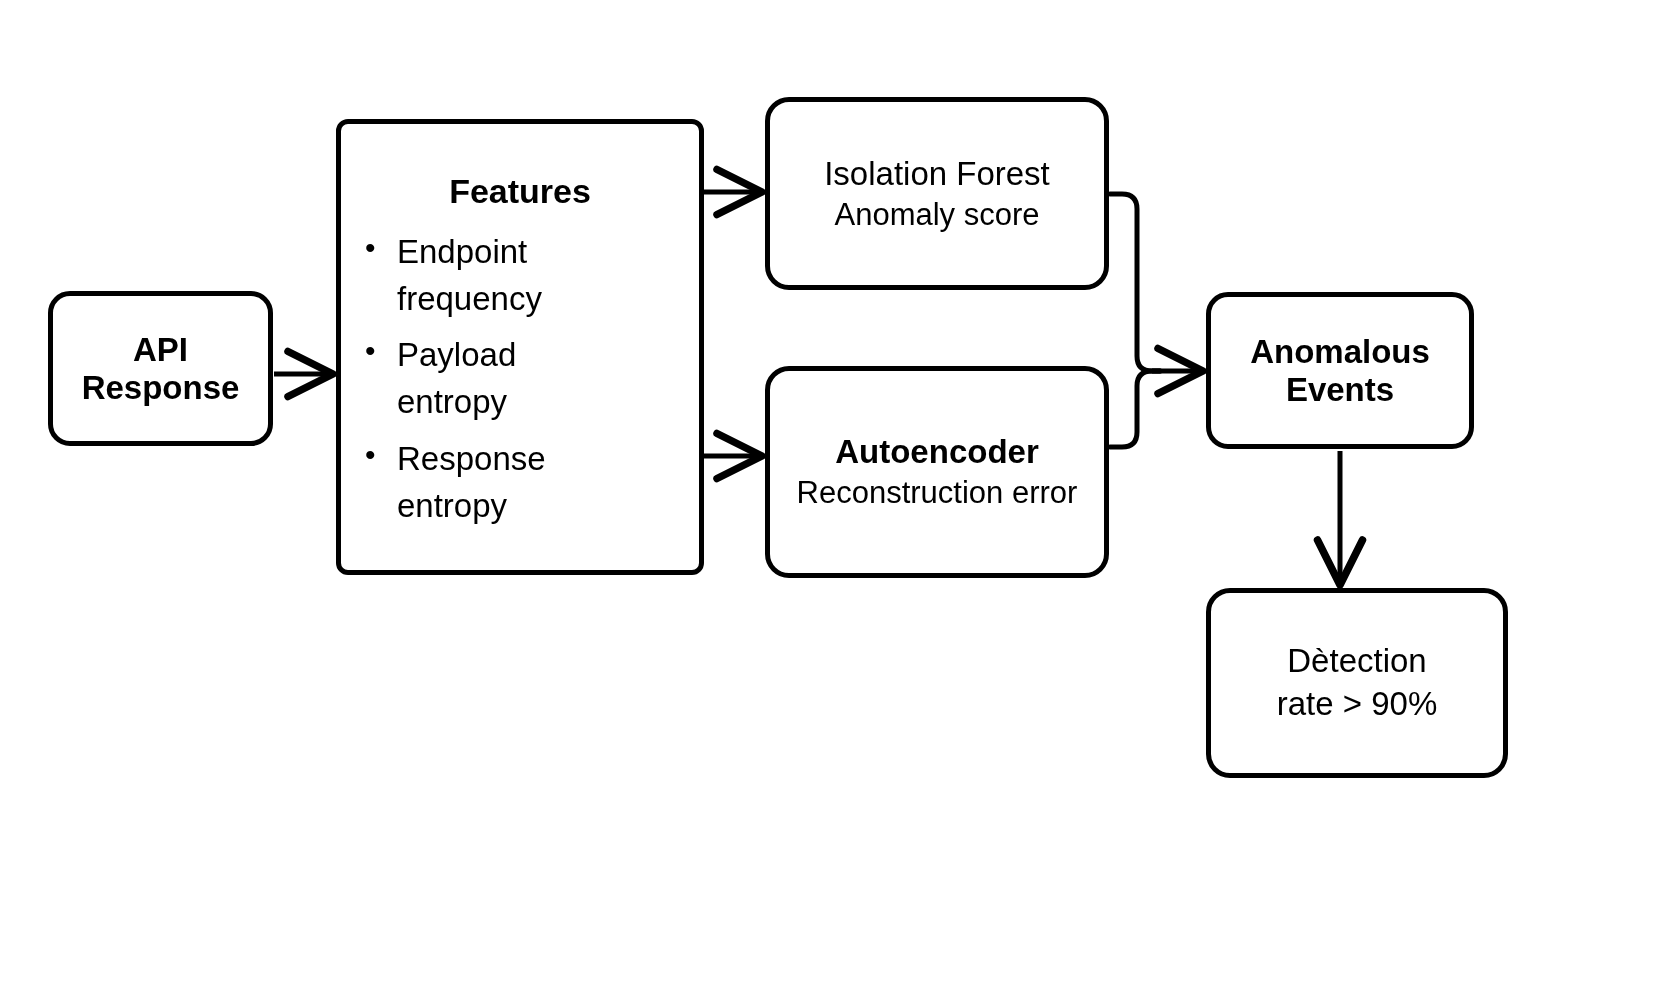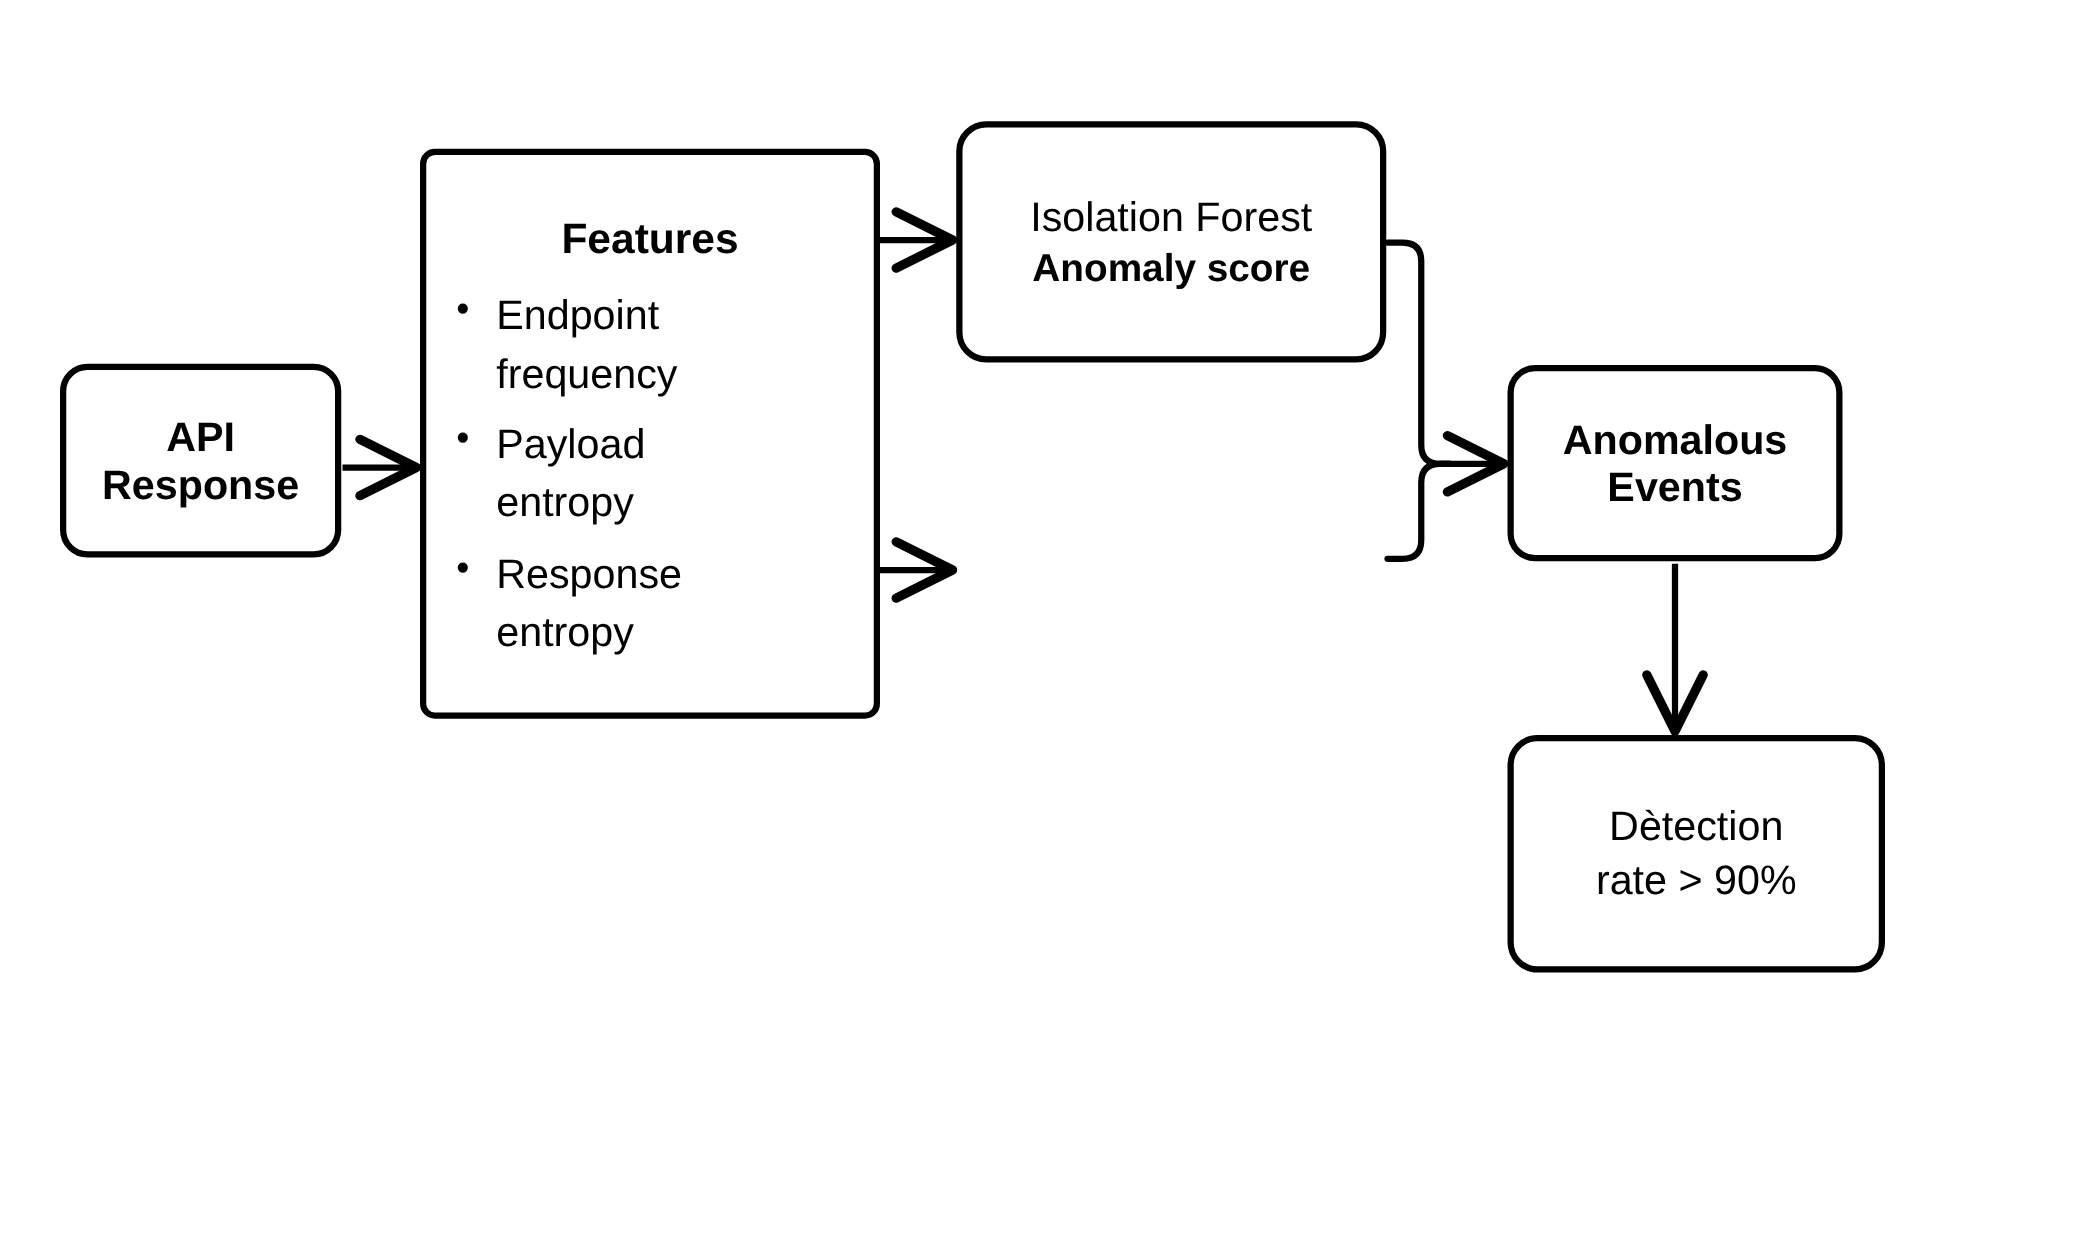--- a/index.html
+++ b/index.html
@@ -100,21 +100,21 @@
     height: 193px;
     border-radius: 24px;
   }
   #node-isoforest .hd {
     font-size: 33px;
     font-weight: normal;
     margin-bottom: 4px;
   }
   #node-isoforest .sb {
     font-size: 31px;
-    font-weight: bold;
+    font-weight: normal;
   }
 
   
   #node-autoencoder {
     left: 765px;
     top: 366px;
     width: 344px;
     height: 212px;
     border-radius: 24px;
   }
@@ -193,20 +193,24 @@
       <li>Payload entropy</li>
       <li>Response entropy</li>
     </ul>
   </div>
 
   <div class="node" id="node-isoforest">
     <div class="hd">Isolation Forest</div>
     <div class="sb">Anomaly score</div>
   </div>
 
+  <div class="node" id="node-autoencoder">
+    <div class="hd">Autoencoder</div>
+    <div class="sb">Reconstruction error</div>
+  </div>
 
   <div class="node" id="node-anomalous">
     <span class="ln">Anomalous</span>
     <span class="ln">Events</span>
   </div>
 
   <div class="node" id="node-detection">
     <span class="ln">Dètection</span>
     <span class="ln">rate &gt; 90%</span>
   </div>

